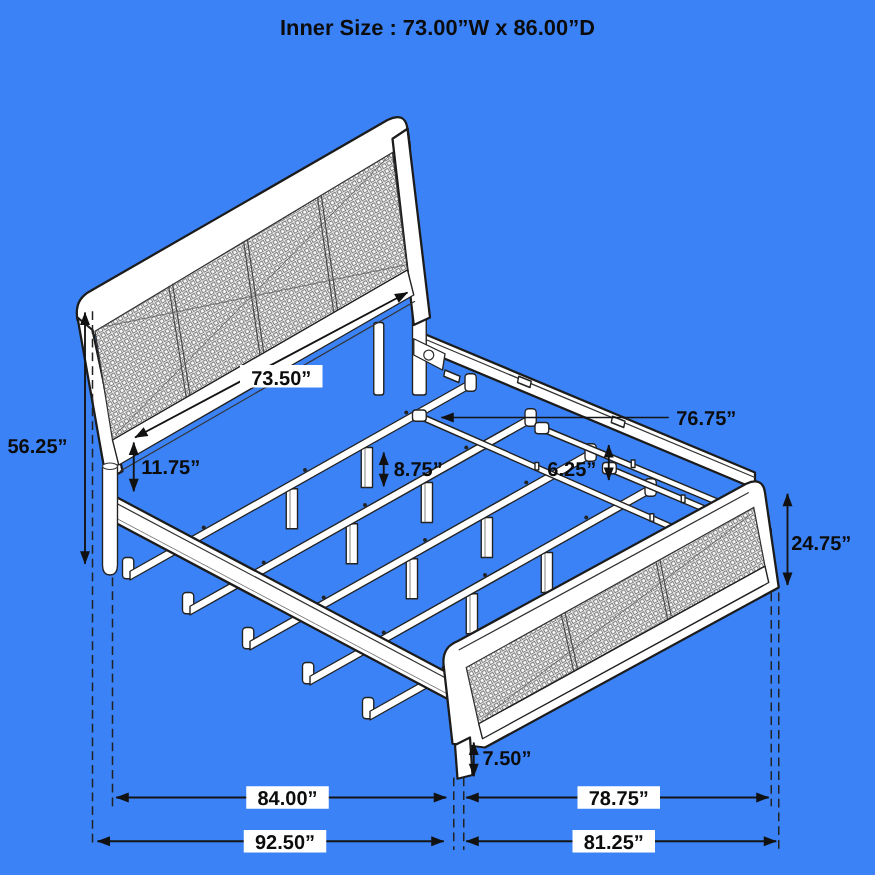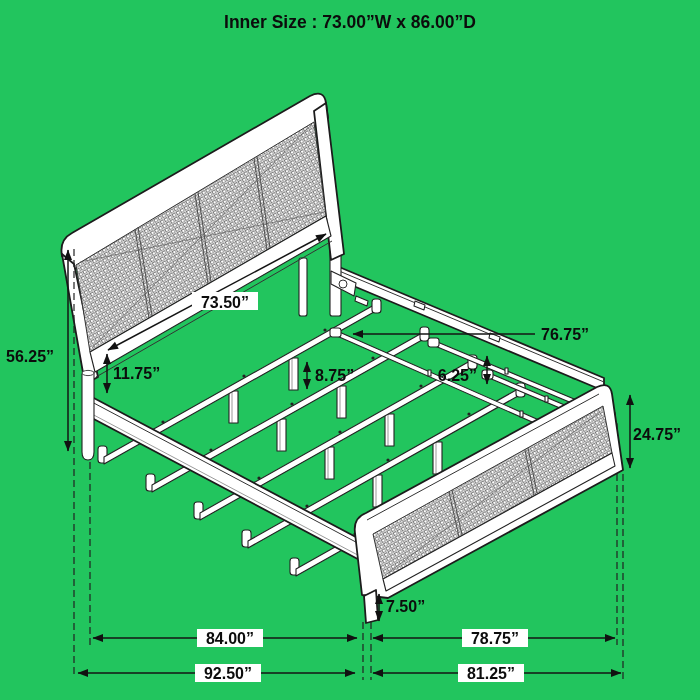--- a/index.html
+++ b/index.html
@@ -1,16 +1,16 @@
 <!DOCTYPE html>
 <html><head>
 <meta charset="utf-8">
 <style>
   html,body{margin:0;padding:0;background:#fff;}
-  .page{width:700px;height:700px;position:relative;background:#22c55e;overflow:hidden;
+  .page{width:700px;height:700px;position:relative;background:#3b82f6;overflow:hidden;
         font-family:"Liberation Sans", sans-serif;}
   svg{display:block;}
   .frame{fill:#ffffff;stroke:#1c1c1c;stroke-width:1.8;stroke-linejoin:round;}
   .thin{fill:#ffffff;stroke:#222222;stroke-width:1.1;stroke-linejoin:round;}
   .iline{stroke:#333333;stroke-width:1;fill:none;}
   .faint{stroke:#555555;stroke-width:.8;fill:none;opacity:.75;}
   .mesh{stroke:#333333;stroke-width:1;}
   .strut{stroke:#444444;stroke-width:.9;fill:none;}
   .dimline{stroke:#141414;stroke-width:1.5;fill:none;
            marker-start:url(#ah);marker-end:url(#ah);}

